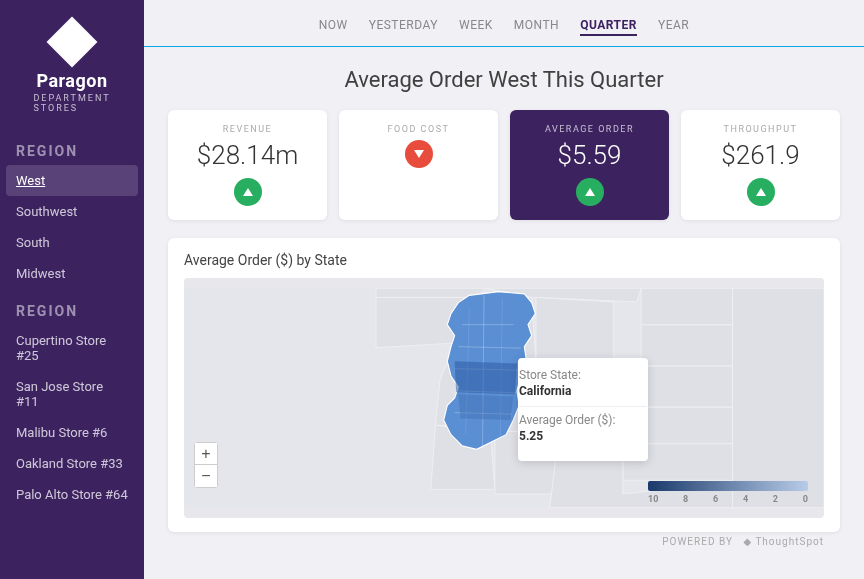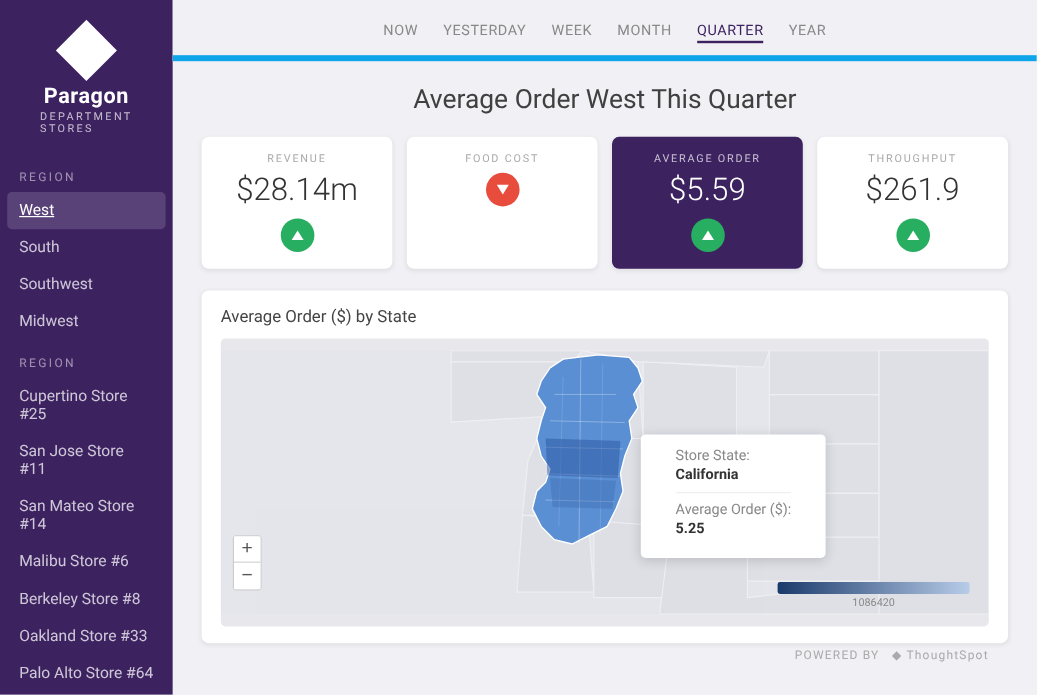--- a/index.html
+++ b/index.html
@@ -46,25 +46,26 @@
     }
 
     .sidebar-subtitle {
       font-size: 9px;
       letter-spacing: 2px;
       color: rgba(255,255,255,0.7);
       margin-top: 2px;
     }
 
     .sidebar-section-label {
-      font-size: 10px;
+      font-size: 14px;
       letter-spacing: 2px;
       color: rgba(255,255,255,0.5);
       padding: 14px 16px 6px;
       text-transform: uppercase;
+      font-weight: bold;
     }
 
     .sidebar-item {
       padding: 8px 16px;
       font-size: 13px;
       color: rgba(255,255,255,0.75);
       cursor: pointer;
     }
 
     .sidebar-item.active {
@@ -84,35 +85,35 @@
       background: #f0f0f5;
     }
 
     
     #topnav {
       background: #f0f0f5;
       display: flex;
       justify-content: center;
       gap: 21px;
       padding: 16px 16px 10px;
-      border-bottom: 5px solid #0ea5e9;
+      border-bottom: 1px solid #0ea5e9;
     }
 
     .nav-item {
       font-size: 12px;
       color: #888;
       cursor: pointer;
       padding: 2px 0;
       letter-spacing: 0.5px;
       text-transform: uppercase;
     }
 
     .nav-item.active {
       color: #3d2260;
-      font-weight: 400;
+      font-weight: 700;
       border-bottom: 2px solid #3d2260;
     }
 
     
     #content {
       flex: 1;
       padding: 20px 24px;
       overflow: hidden;
     }
 
@@ -232,24 +233,24 @@
     }
 
     .map-zoom-btn:first-child {
       border-bottom: 1px solid #ccc;
     }
 
     
     .map-tooltip {
       position: absolute;
       top: 80px;
-      left: 350px;
+      left: 334px;
       background: white;
       border-radius: 4px;
-      padding: 10px 29px;
+      padding: 10px 1px;
       box-shadow: 0 2px 10px rgba(0,0,0,0.15);
       font-size: 12px;
       z-index: 20;
       min-width: 130px;
     }
 
     .tooltip-label {
       color: #888;
       margin-bottom: 2px;
     }
@@ -275,22 +276,23 @@
     .legend-bar {
       width: 160px;
       height: 10px;
       background: linear-gradient(to right, #1a3a6b, #b8cce8);
       border-radius: 2px;
       margin-bottom: 3px;
     }
 
     .legend-labels {
       display: flex;
-      justify-content: center;
+      justify-content: space-between;
       width: 160px;
+      font-weight: bold;
     }
 
     .legend-label {
       font-size: 9px;
       color: #888;
     }
 
     
     .branding {
       font-size: 10px;
@@ -327,31 +329,29 @@
     <div class="logo-diamond"></div>
     <div class="sidebar-title">Paragon</div>
     <div class="sidebar-subtitle">
       <span>DEPARTMENT</span><br><span>STORES</span>
     </div>
   </div>
 
   <div class="sidebar-section-label">REGION</div>
 
   <div class="sidebar-item active">West</div>
+  <div class="sidebar-item">Southwest</div>
   <div class="sidebar-item">South</div>
-  <div class="sidebar-item">Southwest</div>
   <div class="sidebar-item">Midwest</div>
 
   <div class="sidebar-section-label">REGION</div>
 
   <div class="sidebar-item">Cupertino Store #25</div>
   <div class="sidebar-item">San Jose Store #11</div>
-  <div class="sidebar-item">San Mateo Store #14</div>
   <div class="sidebar-item">Malibu Store #6</div>
-  <div class="sidebar-item">Berkeley Store #8</div>
   <div class="sidebar-item">Oakland Store #33</div>
   <div class="sidebar-item">Palo Alto Store #64</div>
 </div>
 
 <div id="main">
 
   <div id="topnav">
     <span class="nav-item">NOW</span>
     <span class="nav-item">YESTERDAY</span>
     <span class="nav-item">WEEK</span>

